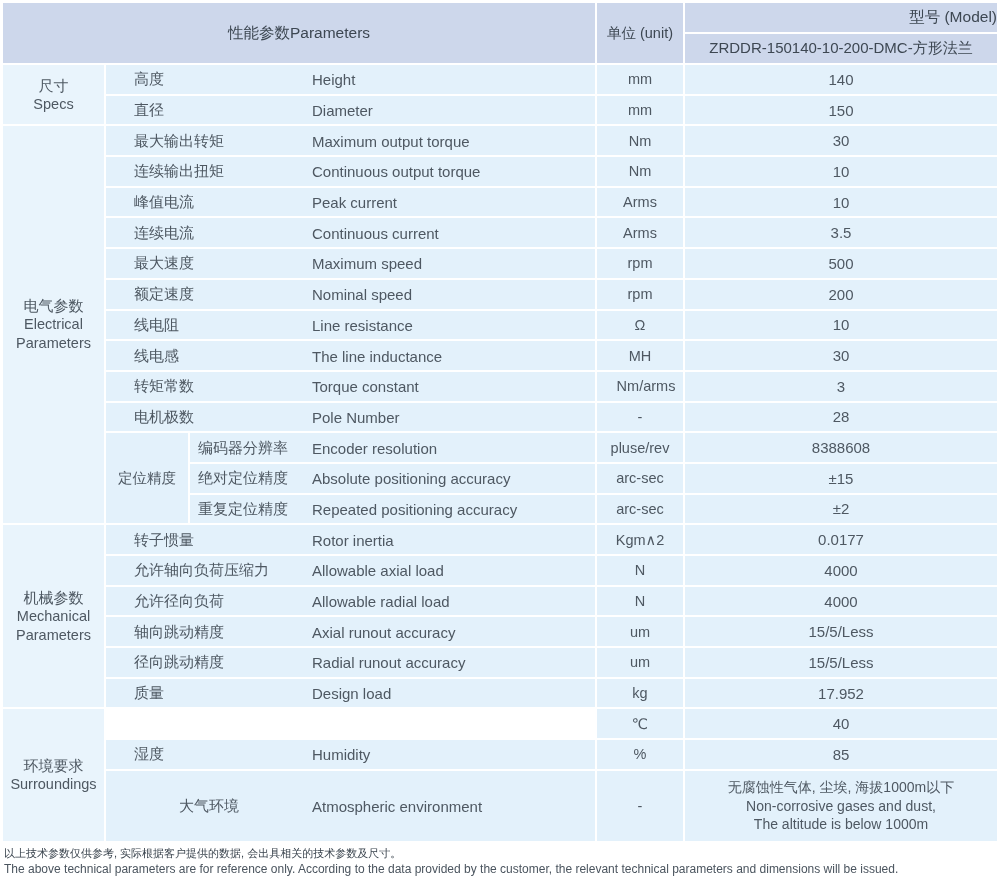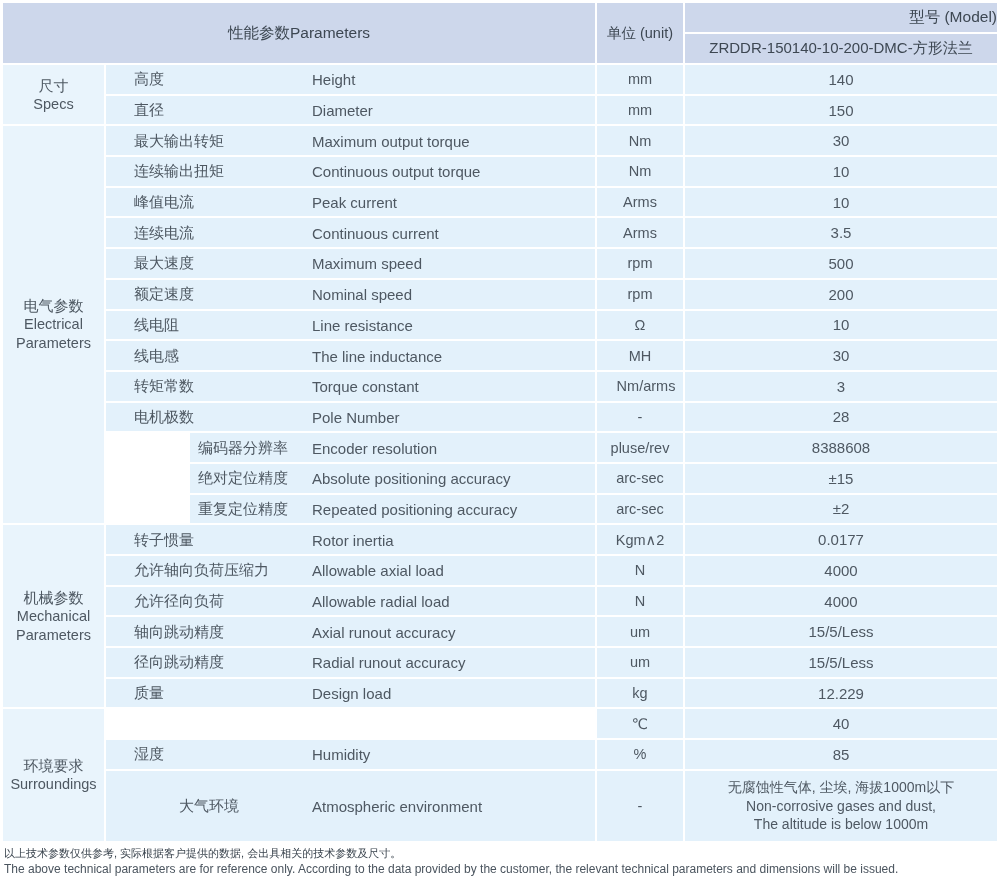--- a/index.html
+++ b/index.html
@@ -189,20 +189,23 @@
       <div class="cell label" style="grid-area: 14 / 2 / auto / 5;">
         <span class="label-zh">电机极数</span>
         <span class="label-en">Pole Number</span>
       </div>
       <div class="cell unitc" style="grid-area: 14 / 5;">
         <span>-</span>
       </div>
       <div class="cell valc" style="grid-area: 14 / 6;">
         <span>28</span>
       </div>
+      <div class="cell grp" style="grid-area: 15 / 2 / 18;">
+        <span>定位精度</span>
+      </div>
       <div class="cell label sub" style="grid-area: 15 / 3 / auto / 5;">
         <span class="label-zh">编码器分辨率</span>
         <span class="label-en">Encoder resolution</span>
       </div>
       <div class="cell unitc" style="grid-area: 15 / 5;">
         <span>pluse/rev</span>
       </div>
       <div class="cell valc" style="grid-area: 15 / 6;">
         <span>8388608</span>
       </div>
@@ -281,21 +284,21 @@
         <span>15/5/Less</span>
       </div>
       <div class="cell label" style="grid-area: 23 / 2 / auto / 5;">
         <span class="label-zh">质量</span>
         <span class="label-en">Design load</span>
       </div>
       <div class="cell unitc" style="grid-area: 23 / 5;">
         <span>kg</span>
       </div>
       <div class="cell valc" style="grid-area: 23 / 6;">
-        <span>12.229</span>
+        <span>17.952</span>
       </div>
       <div class="cell sec" style="grid-area: 24 / 1 / 27;">
         <span class="sec-zh">环境要求</span>
         <span class="sec-en">Surroundings</span>
       </div>
       <div class="cell unitc" style="grid-area: 24 / 5;">
         <span>℃</span>
       </div>
       <div class="cell valc" style="grid-area: 24 / 6;">
         <span>40</span>

